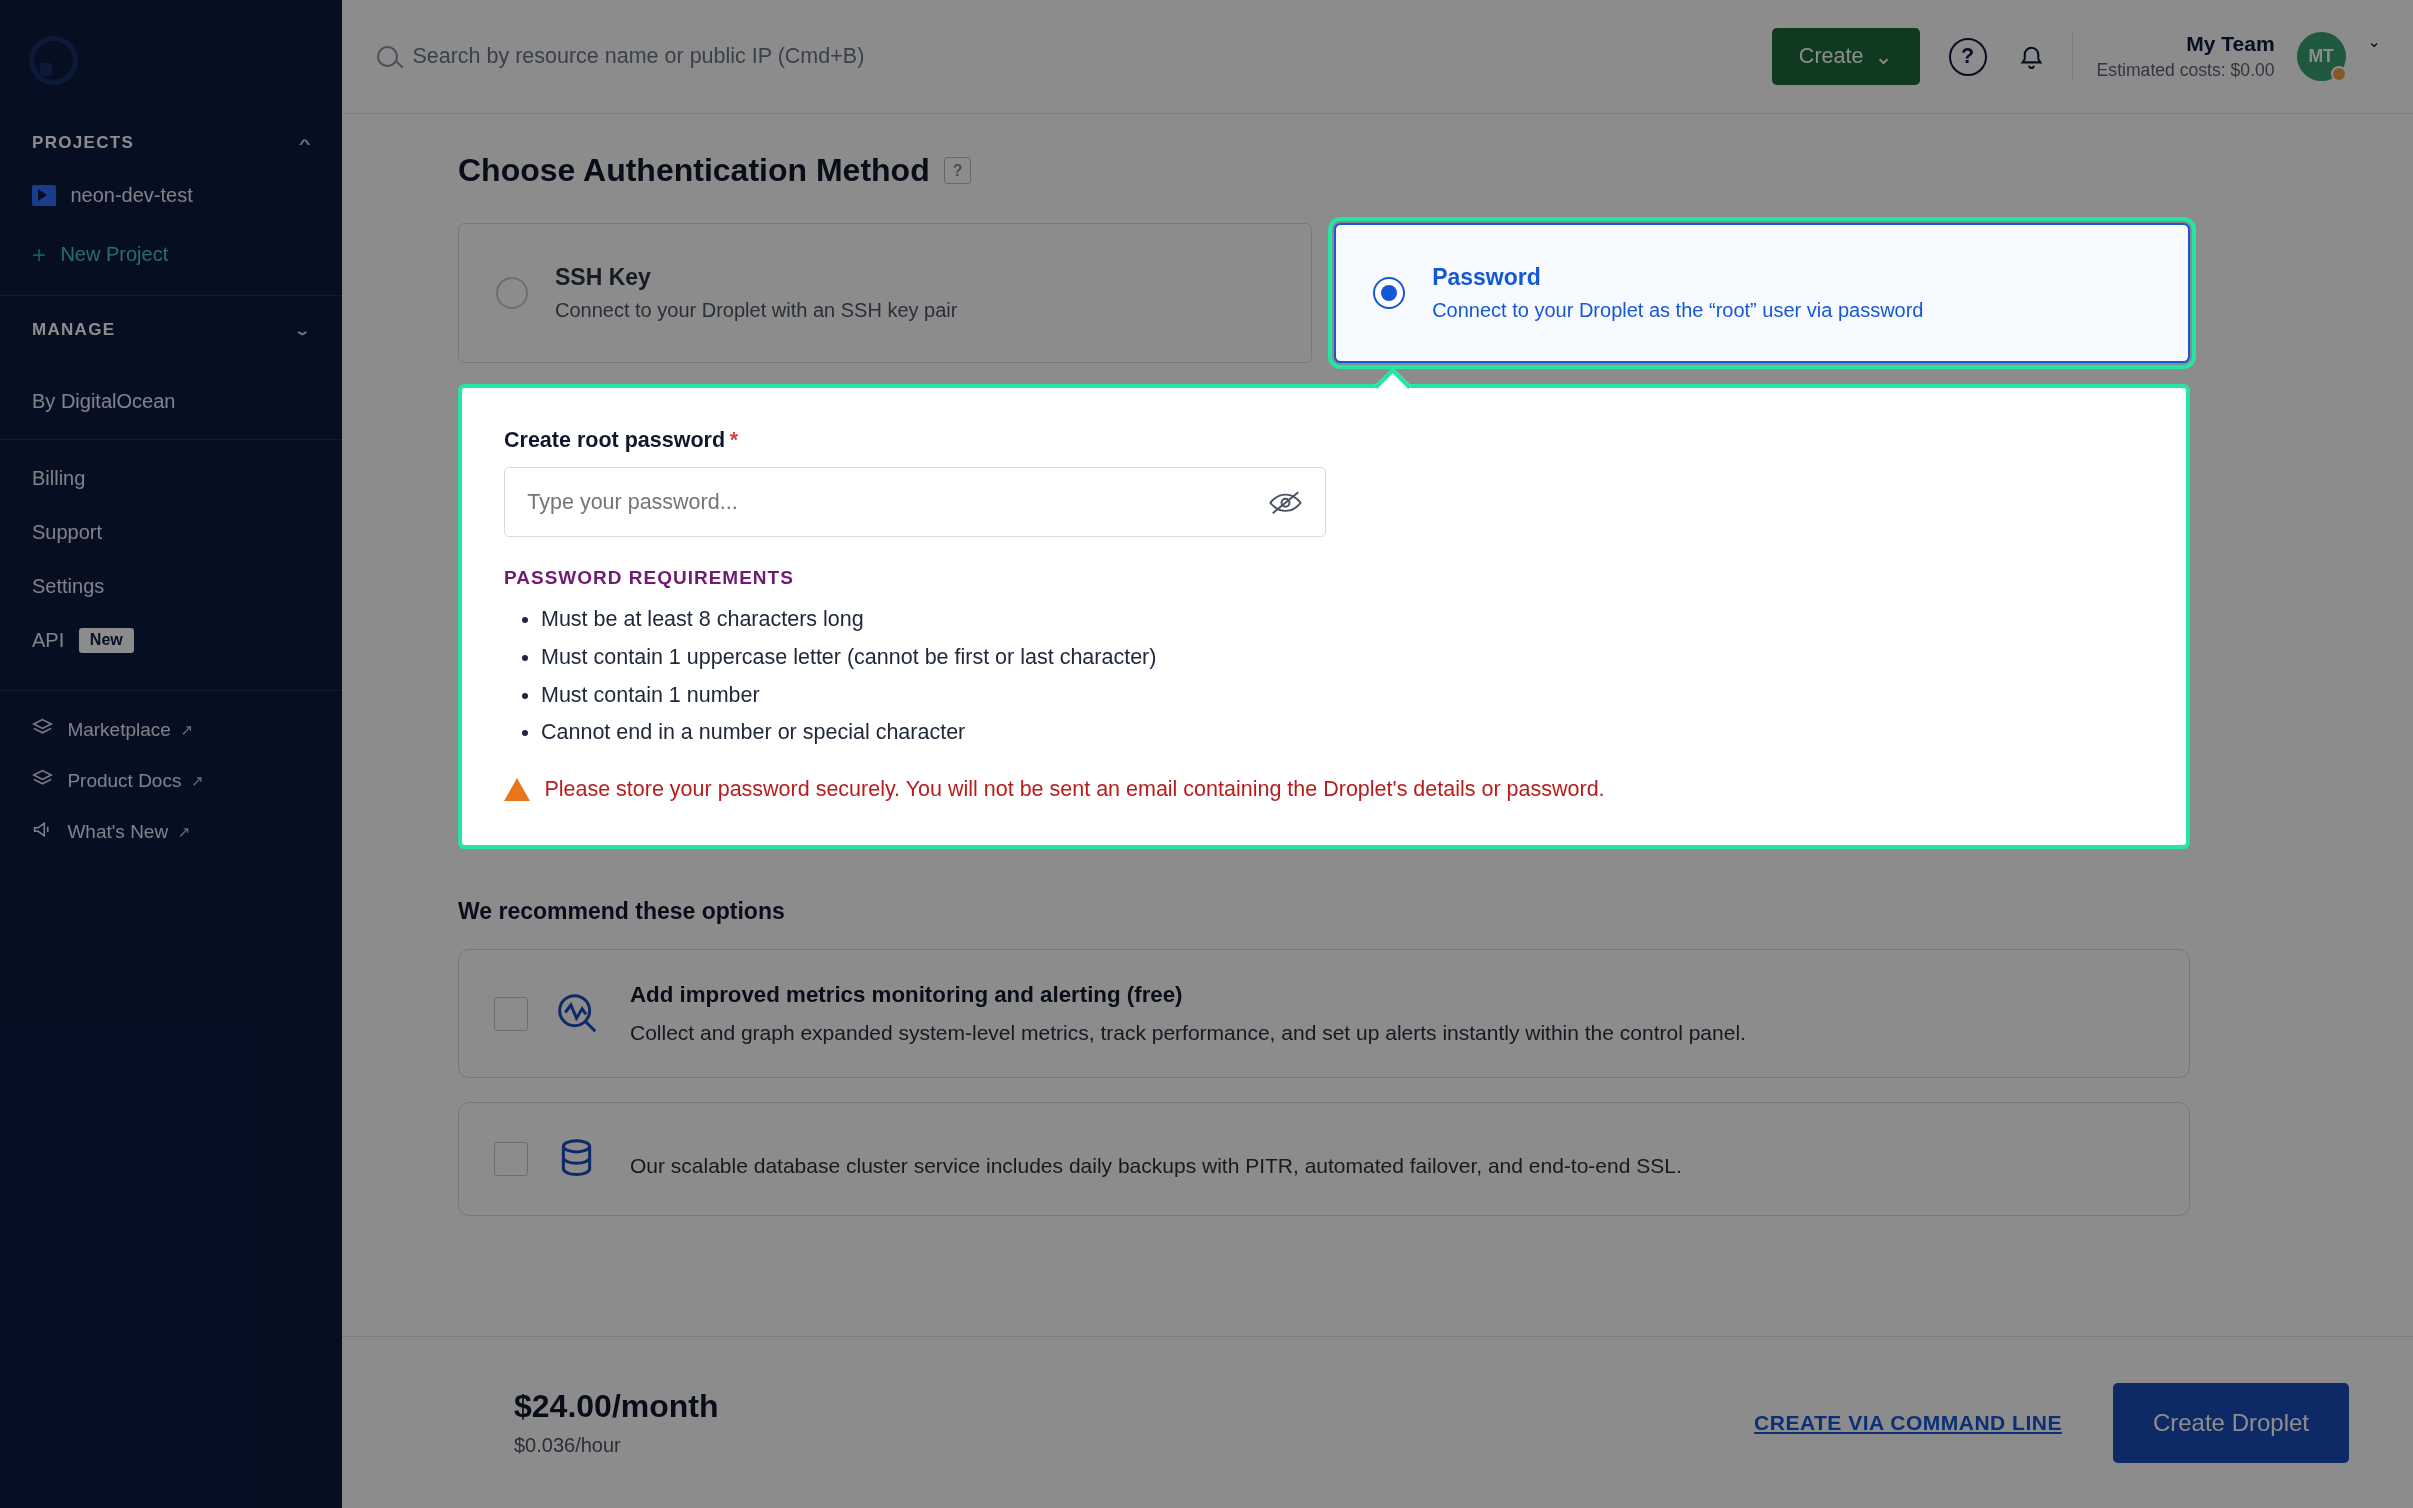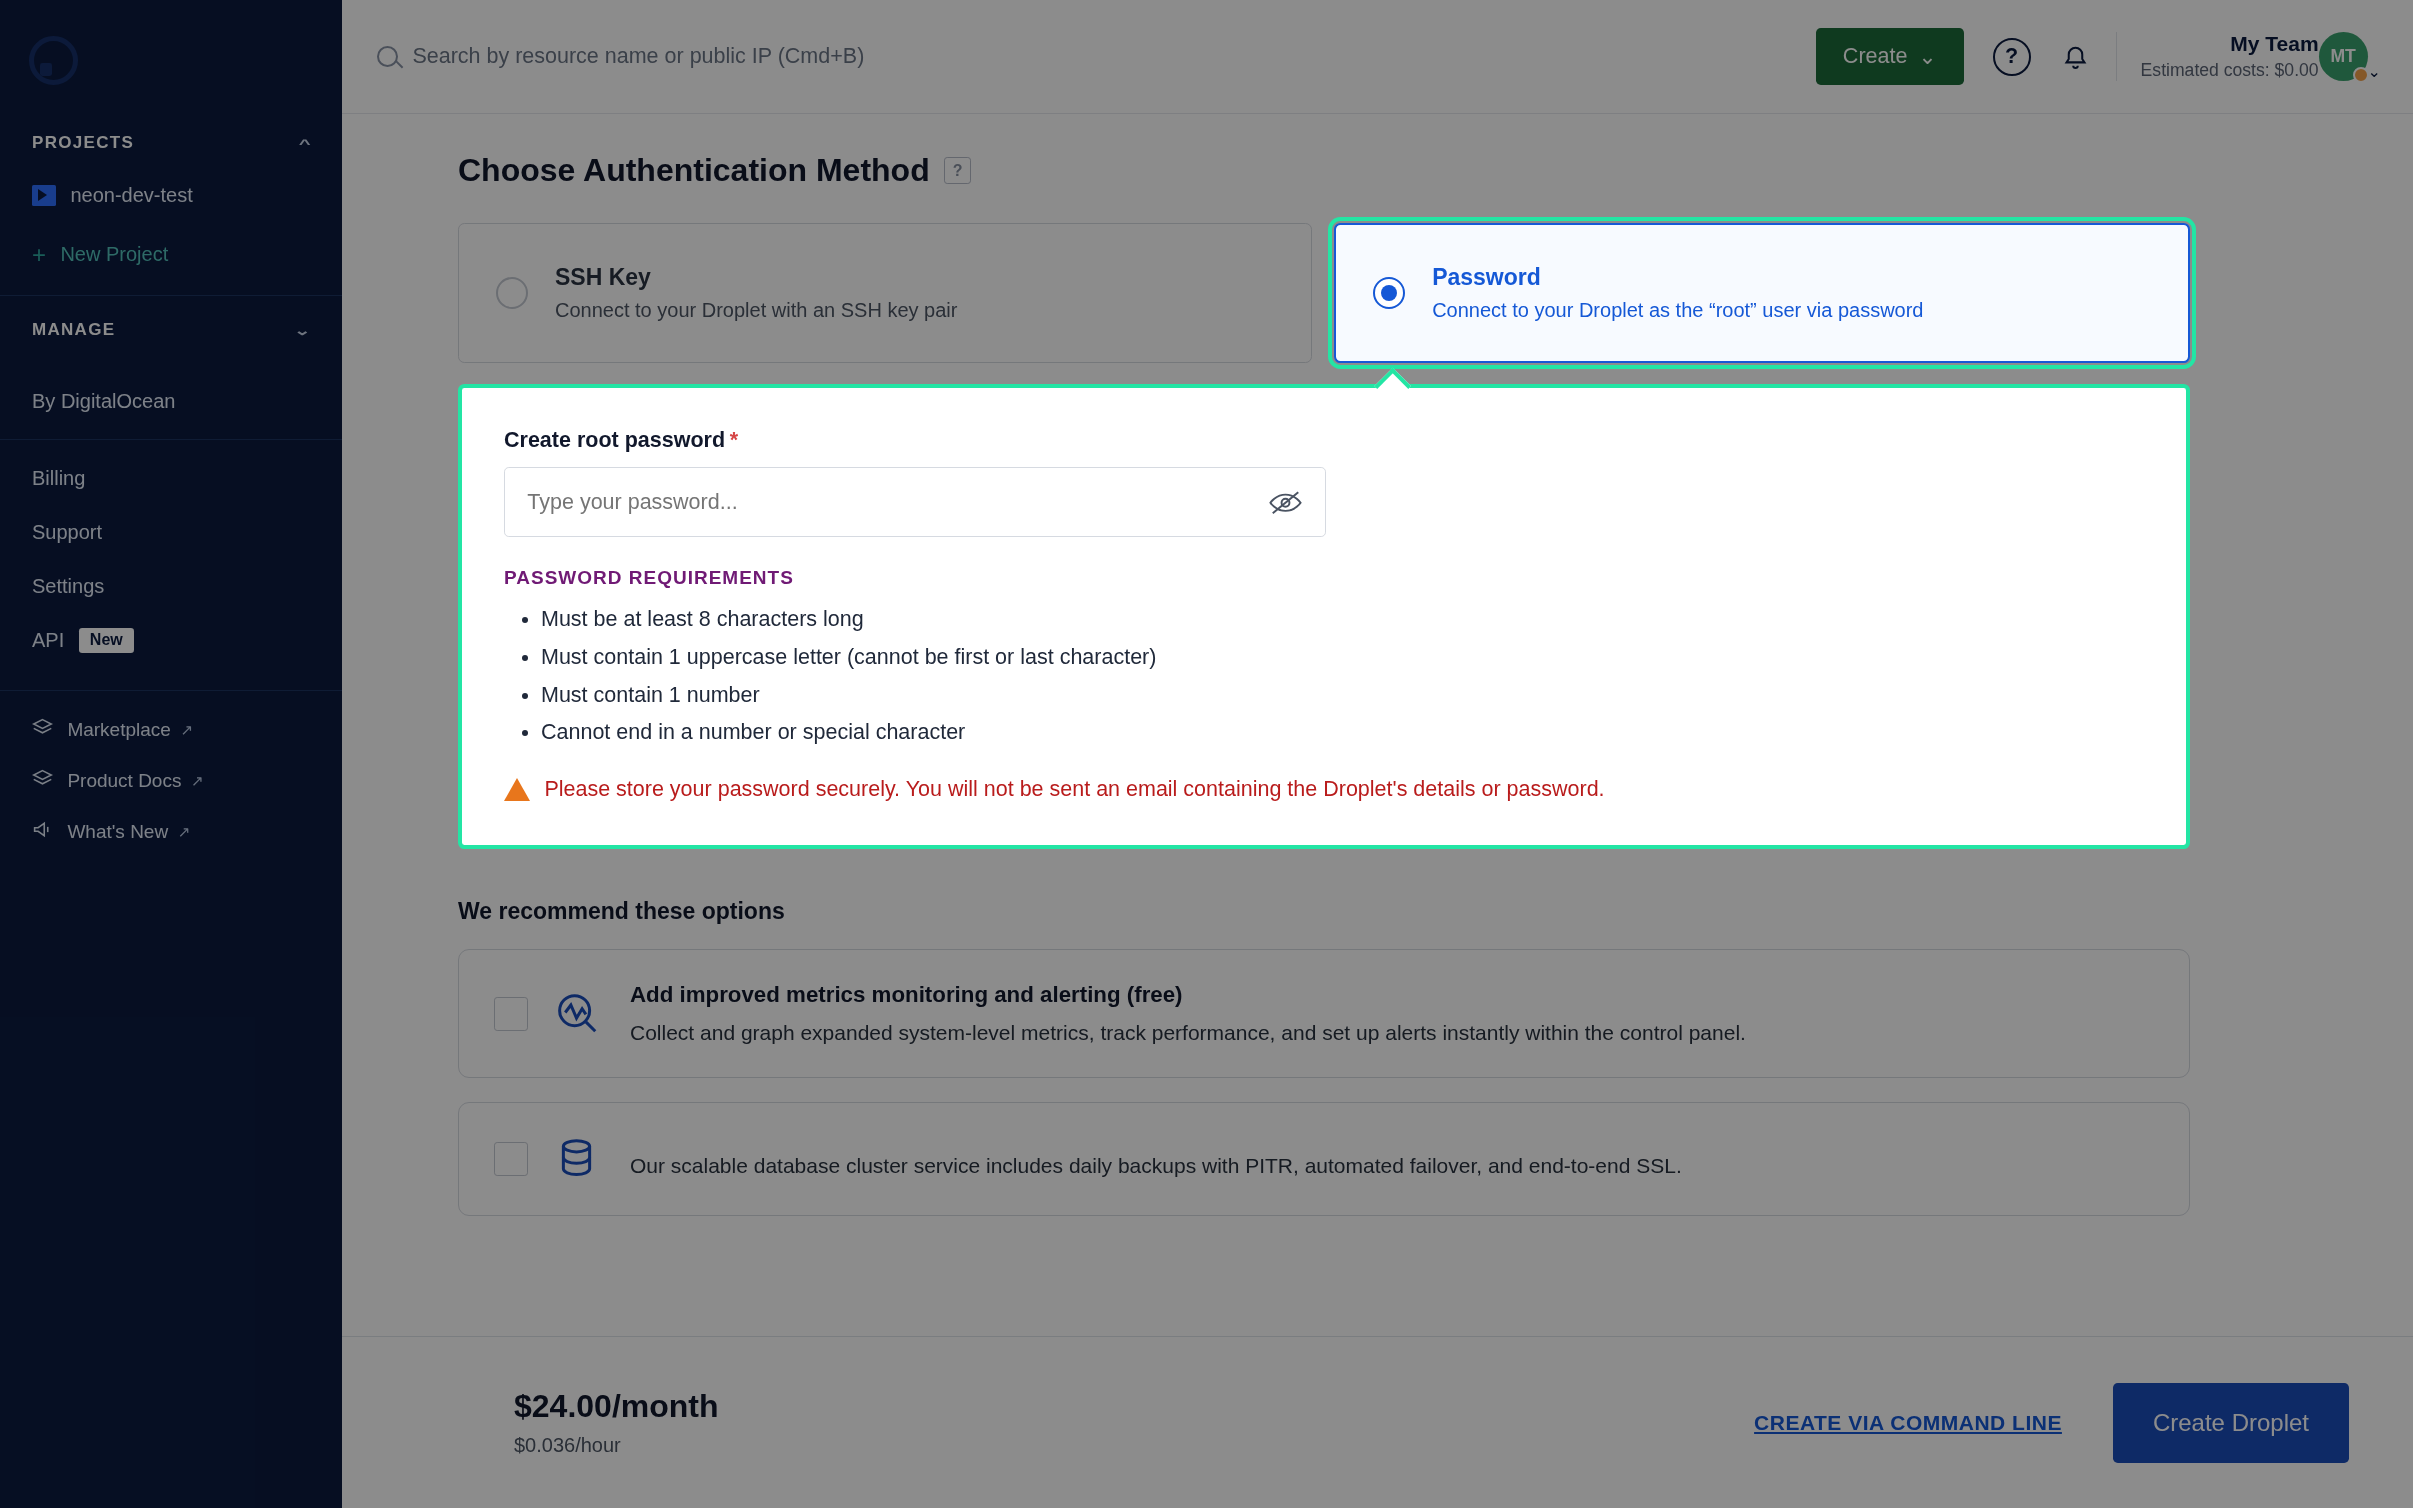--- a/index.html
+++ b/index.html
@@ -167,21 +167,21 @@
     margin-left: 29px;
     width: 32px; height: 35px;
     display: flex; align-items: flex-end; justify-content: center;
     color: #0b1b3f;
     font-size: 30px;
   }
   .team-block {
     margin-left: 24px;
     padding-left: 24px;
     border-left: 0.8px solid #e0e3e9;
-    display: flex; align-items: flex-end; gap: 0;
+    display: flex; align-items: flex-start; gap: 22px;
   }
   .team-txt { text-align: right; }
   .team-name { font-size: 21px; font-weight: bold; color: #0b1b3f; }
   .team-cost { font-size: 17.6px; color: #5c6576; margin-top: 4.8px; }
   .avatar {
     width: 49px; height: 49px; border-radius: 50%;
     background: #3aa06d; color: #fff;
     display: flex; align-items: center; justify-content: center;
     font-size: 17.6px; font-weight: bold;
     position: relative;

